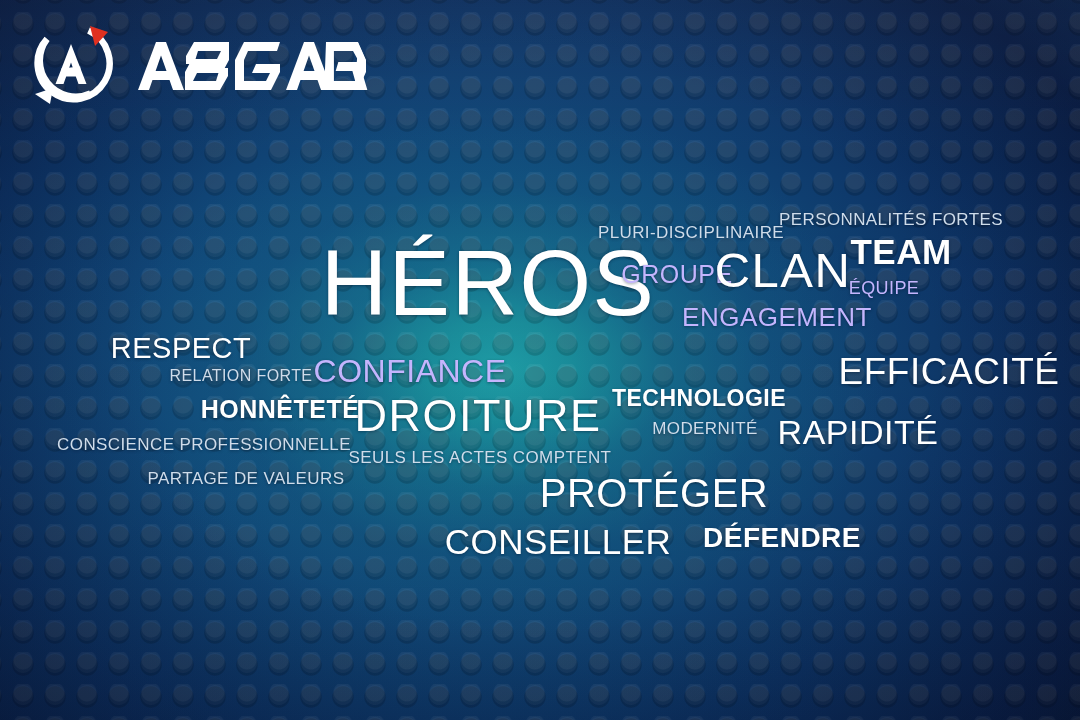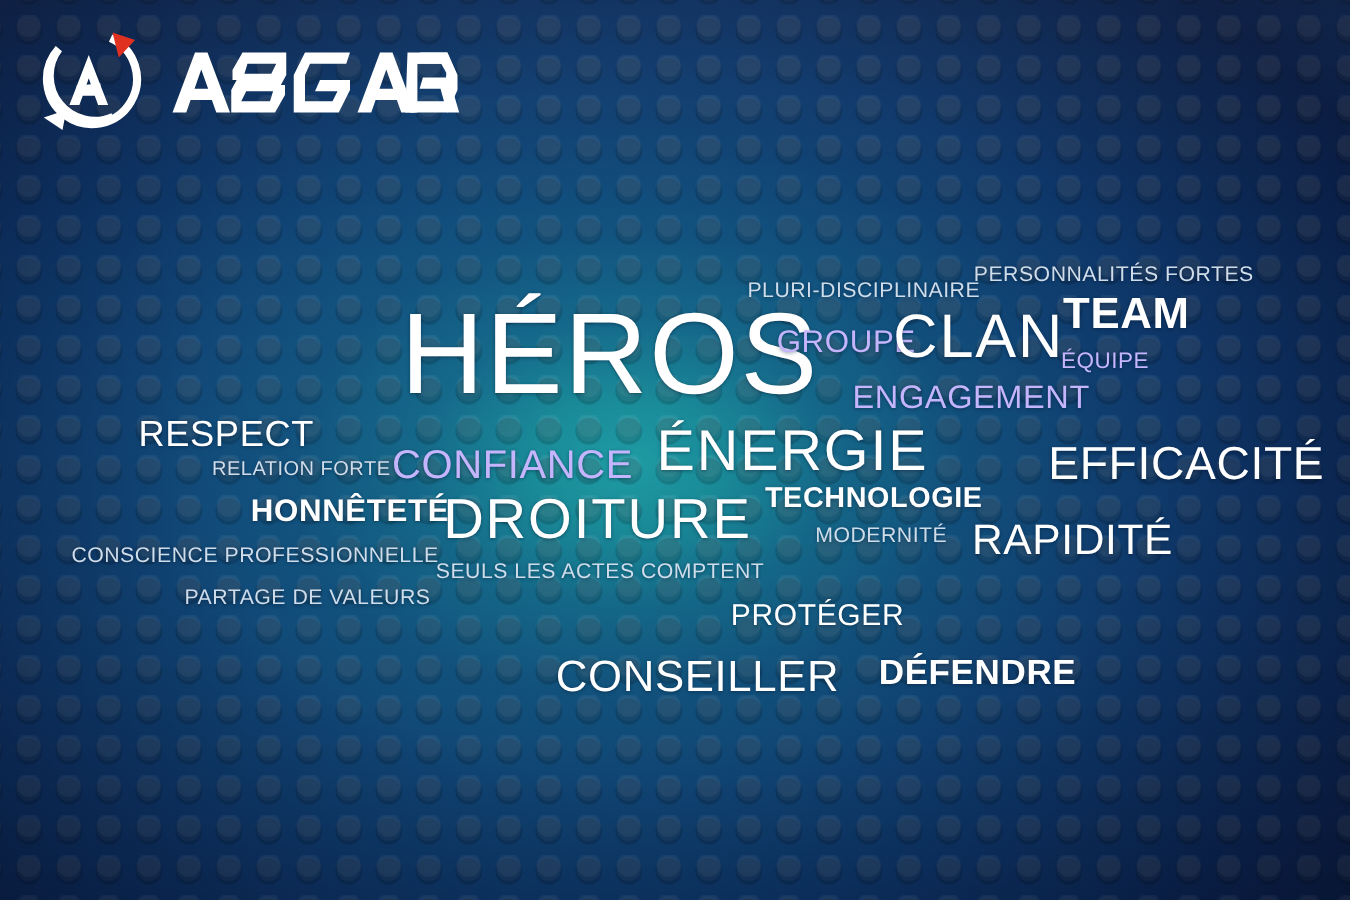--- a/index.html
+++ b/index.html
@@ -161,28 +161,27 @@
       <span class="w reg dimmer" style="left: 691px; top: 232px; font-size: 17px; letter-spacing: 0.4px;">PLURI-DISCIPLINAIRE</span>
       <span class="w reg dimmer" style="left: 891px; top: 219px; font-size: 17px; letter-spacing: 0.4px;">PERSONNALITÉS FORTES</span>
       <span class="w thin dim" style="left: 677px; top: 274px; font-size: 25px;">GROUPE</span>
       <span class="w thin" style="left: 783px; top: 270px; font-size: 49px; letter-spacing: 1.5px;">CLAN</span>
       <span class="w bold" style="left: 901px; top: 251px; font-size: 35px;">TEAM</span>
       <span class="w reg dim" style="left: 884px; top: 288px; font-size: 18px; letter-spacing: 0.4px;">ÉQUIPE</span>
       <span class="w thin dim" style="left: 777px; top: 317px; font-size: 26px;">ENGAGEMENT</span>
       <span class="w thin" style="left: 181px; top: 348px; font-size: 29px;">RESPECT</span>
       <span class="w reg dimmer" style="left: 241px; top: 376px; font-size: 16px; letter-spacing: 0.4px;">RELATION FORTE</span>
       <span class="w thin dim" style="left: 410px; top: 371px; font-size: 32px;">CONFIANCE</span>
-      <span class="w thin" style="left: 634px; top: 360px; font-size: 46px; letter-spacing: 1.5px;">ÉNERGIE</span>
       <span class="w thin" style="left: 901px; top: 371px; font-size: 37px; margin-left: 48px;">EFFICACITÉ</span>
       <span class="w bold" style="left: 280px; top: 409px; font-size: 25px;">HONNÊTETÉ</span>
       <span class="w thin" style="left: 478px; top: 415px; font-size: 45px; letter-spacing: 1.5px;">DROITURE</span>
       <span class="w bold" style="left: 699px; top: 398px; font-size: 23px;">TECHNOLOGIE</span>
       <span class="w reg dimmer" style="left: 705px; top: 428px; font-size: 17px; letter-spacing: 0.4px;">MODERNITÉ</span>
       <span class="w thin" style="left: 858px; top: 432px; font-size: 34px;">RAPIDITÉ</span>
       <span class="w reg dimmer" style="left: 204px; top: 444px; font-size: 17px; letter-spacing: 0.4px;">CONSCIENCE PROFESSIONNELLE</span>
       <span class="w reg dimmer" style="left: 480px; top: 457px; font-size: 17px; letter-spacing: 0.4px;">SEULS LES ACTES COMPTENT</span>
       <span class="w reg dimmer" style="left: 246px; top: 478px; font-size: 17px; letter-spacing: 0.4px;">PARTAGE DE VALEURS</span>
-      <span class="w thin" style="left: 654px; top: 493px; font-size: 24px;">PROTÉGER</span>
+      <span class="w thin" style="left: 654px; top: 493px; font-size: 40px;">PROTÉGER</span>
       <span class="w thin" style="left: 558px; top: 541px; font-size: 35px;">CONSEILLER</span>
       <span class="w bold" style="left: 782px; top: 538px; font-size: 28px;">DÉFENDRE</span>
     </div>
 
 </div>
 
 </body></html>

